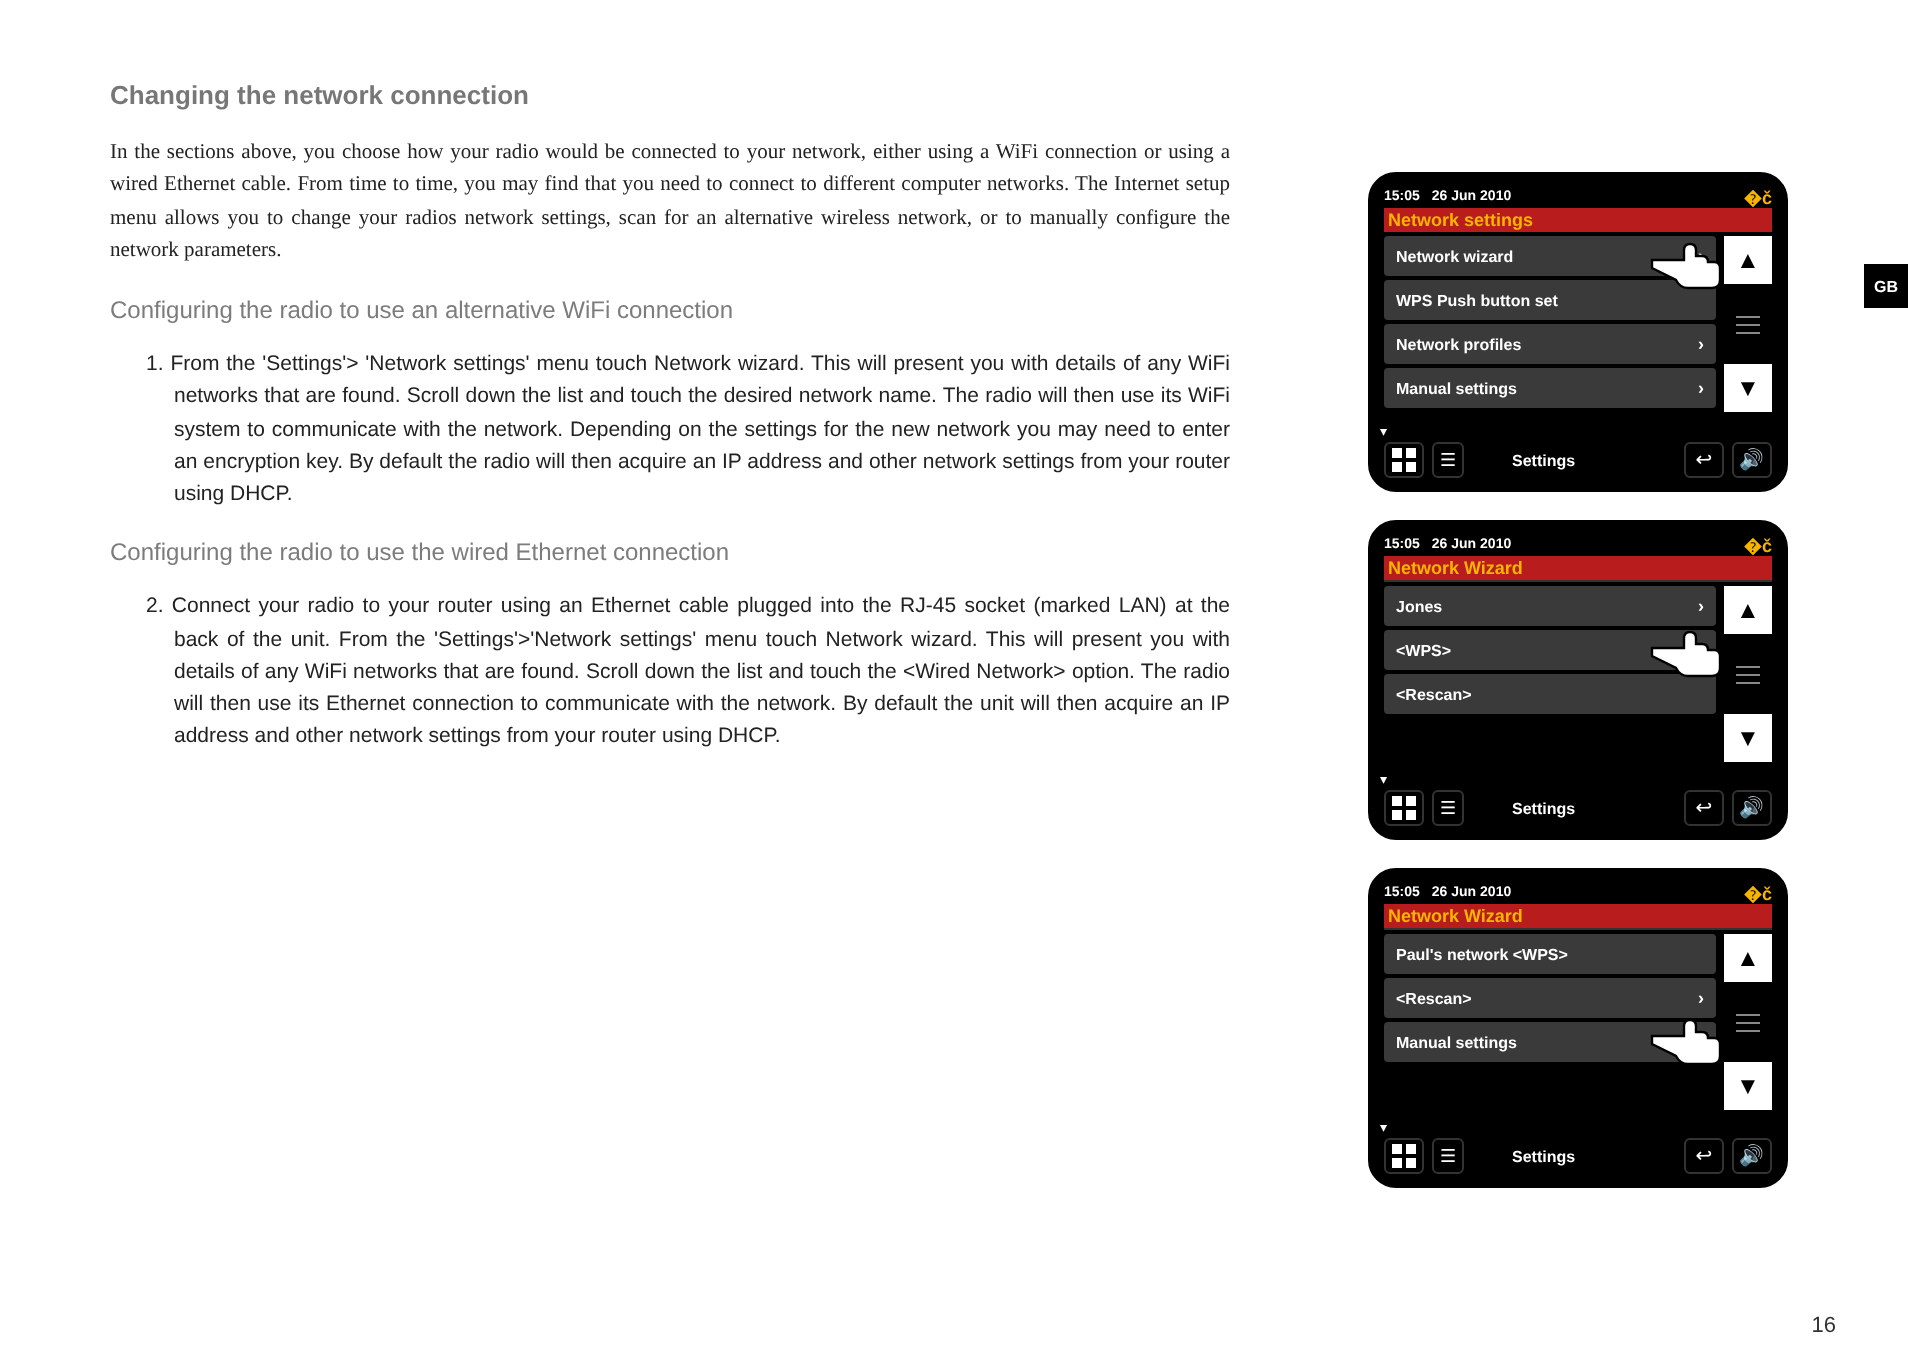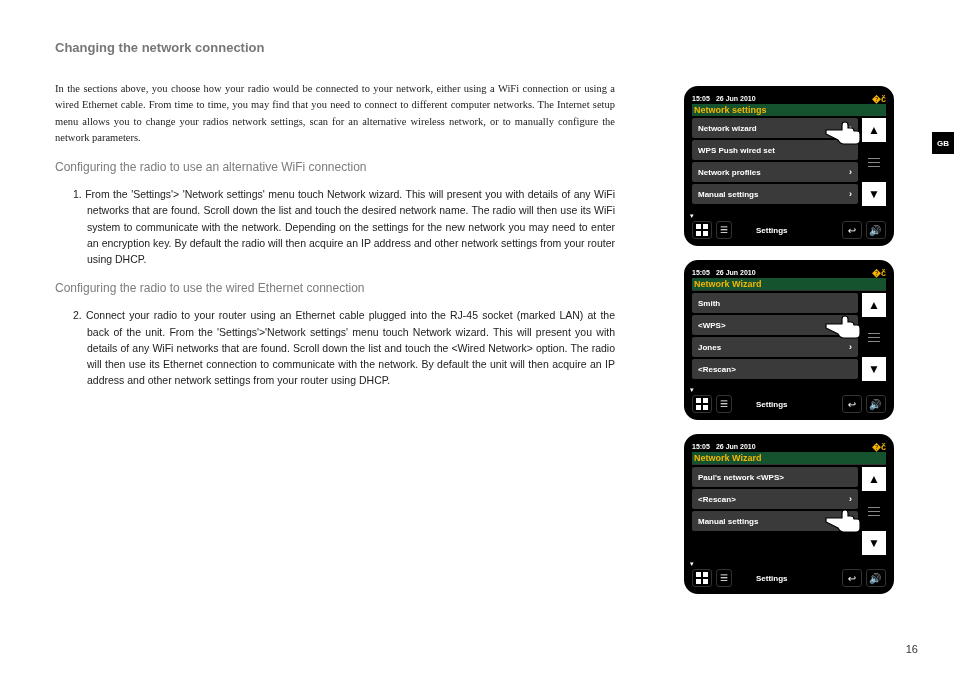--- a/index.html
+++ b/index.html
@@ -7,40 +7,40 @@
     font-family: Arial, Helvetica, sans-serif;
     width: 954px;
     height: 673px;
     background: #fff;
     position: relative;
     padding: 40px 30px 20px 55px;
     font-size: 11px;
     color: #333;
   }
   .main-col { width: 560px; }
-  h2 { font-size: 13px; font-weight: bold; color: #777; margin-bottom: 26px; }
+  h2 { font-size: 13px; font-weight: bold; color: #777; margin-bottom: 14px; }
   h3 { font-size: 12px; font-weight: normal; color: #7c7c7c; margin: 14px 0 12px 0; }
   p { text-align: justify; line-height: 1.55; font-size: 10.5px; color: #222; margin-bottom: 8px; font-family: Liberation Serif, serif; }
   ol { list-style: none; margin-left: 18px; }
   ol li { text-align: justify; line-height: 1.55; font-size: 10.5px; color: #222; margin-bottom: 8px; padding-left: 14px; text-indent: -14px;}
   .side-tab { position: absolute; right: 0; top: 132px; width: 22px; height: 22px; background: #000; color: #fff; font-size: 8px; font-weight: bold; display: flex; align-items:center; justify-content:center;}
-  .page-num { position: absolute; right: 36px; bottom: 18px; font-size: 11px; }
+  .page-num { position: absolute; right: 36px; bottom: 4px; font-size: 11px; }
   .screens { position: absolute; right: 60px; top: 86px; display:flex; flex-direction:column; gap:14px;}
   .device {
     width: 210px; height: 160px;
     border: 2.5px solid #000; border-radius: 14px;
     background: #000;
     position: relative;
     overflow: hidden;
     padding: 4px 6px 4px 6px;
   }
   .status { display:flex; align-items:center; gap:6px; height:12px; font-size:7px; font-weight:bold; color:#fff;}
   .status .spacer{flex:1;}
   .wifi-icon { color:#f7b500; font-size:9px;}
-  .title-bar { background:#14532d; color:#f7b500; font-size:9px; font-weight:bold; padding:1px 2px; }
+  .title-bar { background:#b91c1c; color:#f7b500; font-size:9px; font-weight:bold; padding:1px 2px; }
   .title-bar.sub { border-bottom:1px solid #333;}
   .menu-area { position:relative; height:94px; margin-top:2px;}
   .menu-list { position:absolute; left:0; top:0; right:28px; display:flex; flex-direction:column; gap:2px;}
   .menu-item {
     height:20px; background:#3a3a3a; color:#fff; font-size:8px; font-weight:bold;
     display:flex; align-items:center; padding:0 6px;
     border-radius:2px;
     position:relative;
   }
   .menu-item .chev { margin-left:auto; font-size:9px; color:#fff;}
@@ -93,21 +93,21 @@
       <span class="wifi-icon">�č</span>
     </div>
     <div class="title-bar">Network settings</div>
     <div class="menu-area">
       <div class="menu-list">
         <div class="menu-item">
             <span>Network wizard</span>
             <span class="chev">›</span>
           </div>
         <div class="menu-item">
-            <span>WPS Push wired set</span>
+            <span>WPS Push button set</span>
           </div>
         <div class="menu-item">
             <span>Network profiles</span>
             <span class="chev">›</span>
           </div>
         <div class="menu-item">
             <span>Manual settings</span>
             <span class="chev">›</span>
           </div>
       </div>
@@ -147,28 +147,25 @@
     <div class="status">
       <span>15:05</span>
       <span>26 Jun 2010</span>
       <span class="spacer"></span>
       <span class="wifi-icon">�č</span>
     </div>
     <div class="title-bar sub">Network Wizard</div>
     <div class="menu-area">
       <div class="menu-list">
         <div class="menu-item">
-            <span>Smith</span>
+            <span>Jones</span>
+            <span class="chev">›</span>
           </div>
         <div class="menu-item">
             <span>&lt;WPS&gt;</span>
-          </div>
-        <div class="menu-item">
-            <span>Jones</span>
-            <span class="chev">›</span>
           </div>
         <div class="menu-item">
             <span>&lt;Rescan&gt;</span>
           </div>
       </div>
       <div class="scroll-col">
         <div class="scroll-btn">▲</div>
         <div class="scroll-track">
             <div></div>
             <div></div>

